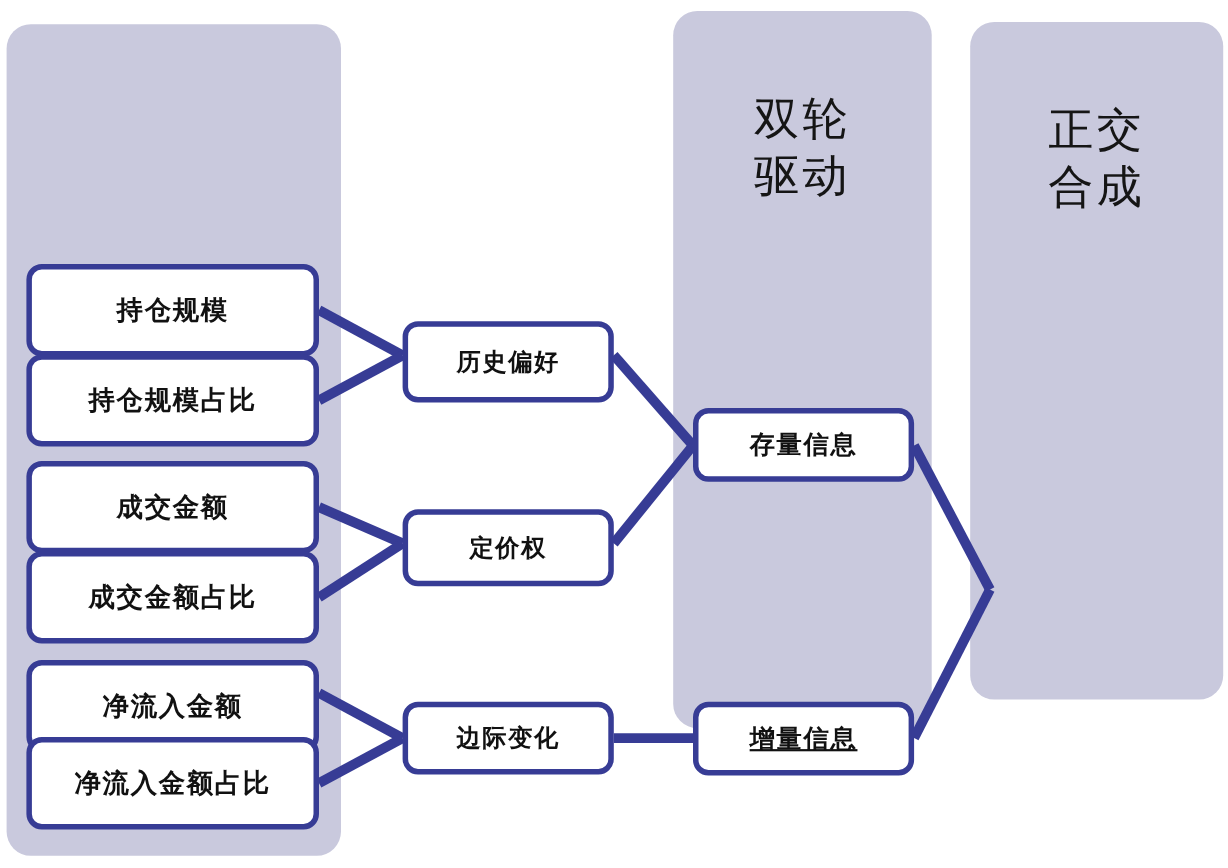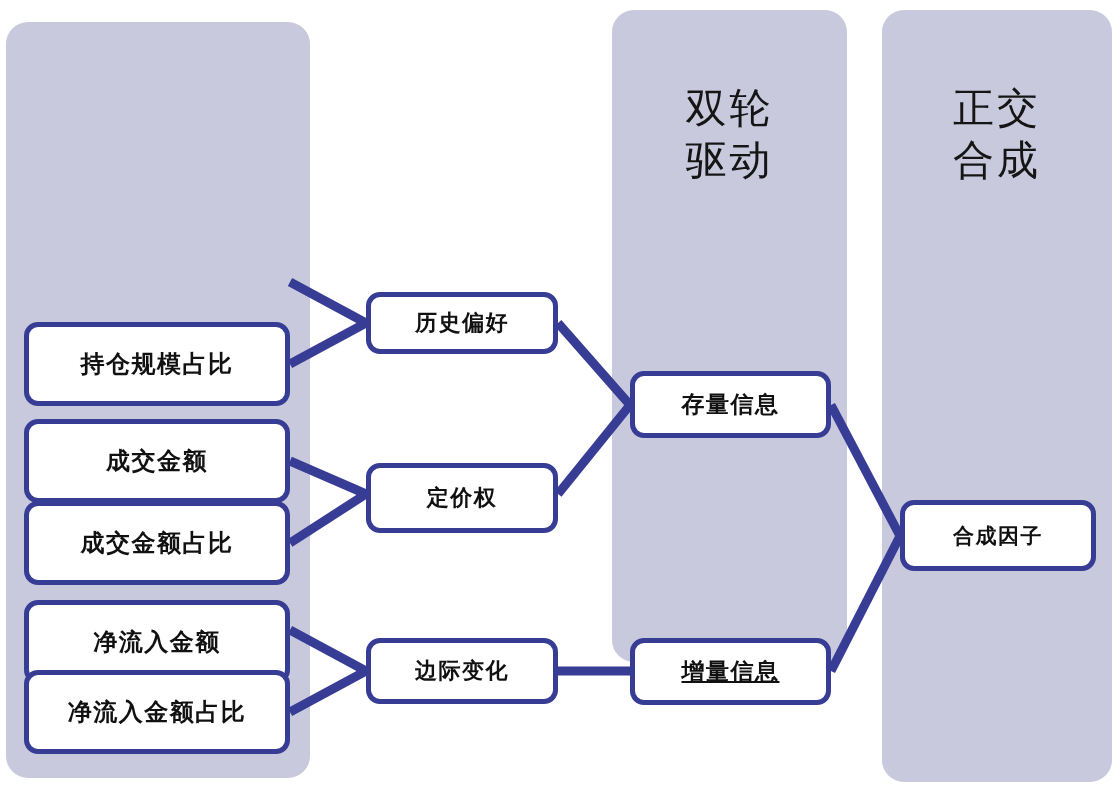--- a/index.html
+++ b/index.html
@@ -19,21 +19,21 @@
   }
   .panel {
     position: absolute;
     background: #c9c9dd;
     border-radius: 22px;
     box-sizing: border-box;
   }
   #panel-1 { left: 6px;   top: 22px; width: 304px; height: 756px; }
   #panel-2 { left: 347px; top: 10px; width: 231px; height: 772px; }
   #panel-3 { left: 612px; top: 10px; width: 235px; height: 652px; border-radius: 22px; }
-  #panel-4 { left: 882px; top: 10px; width: 230px; height: 772px; }
+  #panel-4 { left: 882px; top: 20px; width: 230px; height: 616px; }
 
   .panel-title {
     position: absolute;
     left: 0;
     right: 0;
     text-align: center;
     color: #151515;
     font-size: 41px;
     line-height: 1.28;
     letter-spacing: 3px;
@@ -78,21 +78,21 @@
 
   
   #node-c1-0 { left: 24px; top: 240px; width: 266px; height: 84px; }
   #node-c1-1 { left: 24px; top: 322px; width: 266px; height: 84px; }
   #node-c1-2 { left: 24px; top: 419px; width: 266px; height: 84px; }
   #node-c1-3 { left: 24px; top: 501px; width: 266px; height: 84px; }
   #node-c1-4 { left: 24px; top: 588px; width: 266px; height: 84px; margin-top: 12px; }
   #node-c1-5 { left: 24px; top: 670px; width: 266px; height: 84px; }
 
   
-  #node-c2-0 { left: 366px; top: 292px; width: 192px; height: 62px; }
+  #node-c2-0 { left: 366px; top: 292px; width: 192px; height: 74px; }
   #node-c2-1 { left: 366px; top: 463px; width: 192px; height: 70px; }
   #node-c2-2 { left: 366px; top: 638px; width: 192px; height: 66px; }
 
   
   #node-c3-0 { left: 630px; top: 371px; width: 201px; height: 67px; text-align: center; }
   #node-c3-1 { left: 630px; top: 638px; width: 201px; height: 67px; text-decoration: underline; }
 
   
   #node-c4-0 { left: 900px; top: 500px; width: 196px; height: 71px; }
 </style>
@@ -131,20 +131,23 @@
       <path d="M 558 323 L 630 405"></path>
       <path d="M 558 494 L 630 405"></path>
 
       <path d="M 558 671 L 630 671"></path>
 
       <path d="M 831 405 L 900 536"></path>
       <path d="M 831 671 L 900 536"></path>
     </g>
   </svg>
 
+  <div class="node lvl1" id="node-c1-0">
+    <span>持仓规模</span>
+  </div>
   <div class="node lvl1" id="node-c1-2">
     <span>成交金额</span>
   </div>
   <div class="node lvl1" id="node-c1-1">
     <span>持仓规模占比</span>
   </div>
   <div class="node lvl1" id="node-c1-3">
     <span>成交金额占比</span>
   </div>
   <div class="node lvl1" id="node-c1-4">
@@ -164,17 +167,14 @@
     <span>边际变化</span>
   </div>
 
   <div class="node lvl3" id="node-c3-0">
     <span>存量信息</span>
   </div>
   <div class="node lvl3" id="node-c3-1">
     <span>增量信息</span>
   </div>
 
-  <div class="node lvl4" id="node-c4-0">
-    <span>合成因子</span>
-  </div>
 
 </div>
 
 </body></html>

